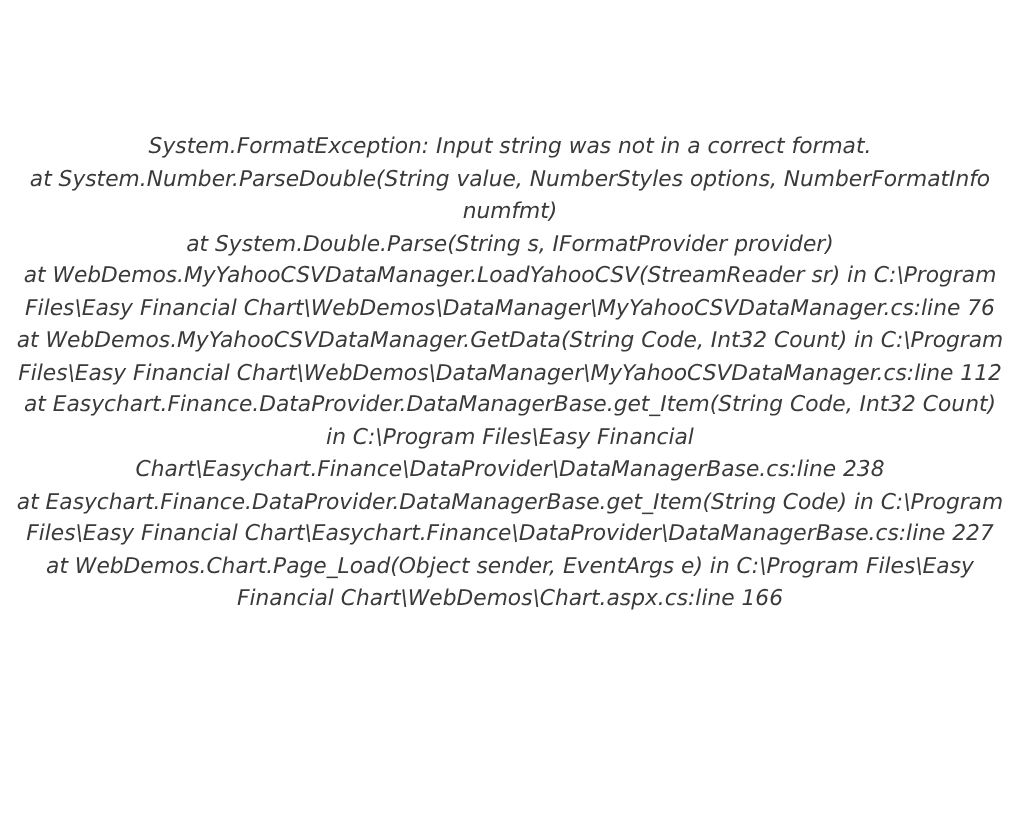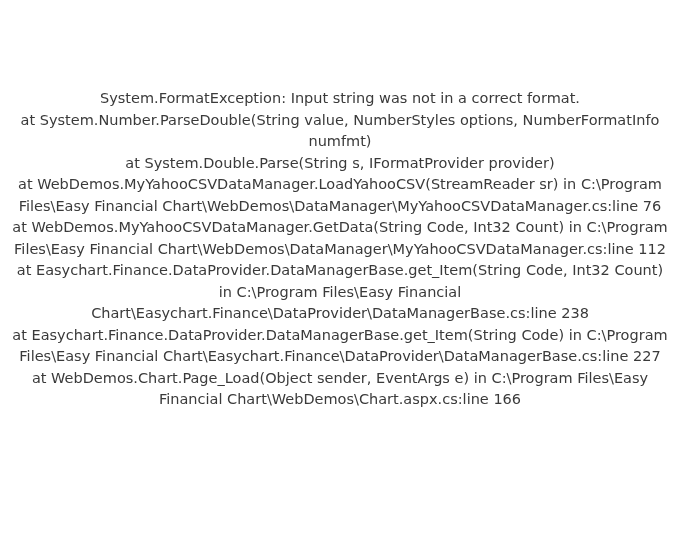--- a/index.html
+++ b/index.html
@@ -12,20 +12,21 @@
     background: #ffffff;
     font-family: "DejaVu Sans", sans-serif;
     color: #3b3b3b;
     overflow: hidden;
   }
   #error-page {
     width: 680px;
     height: 546px;
     position: relative;
     box-sizing: border-box;
+    font-style: italic;
   }
   #stack-trace {
     position: absolute;
     top: 88px;
     left: 0;
     width: 680px;
     padding: 0 10px;
     box-sizing: border-box;
     text-align: center;
     font-size: 14.5px;

